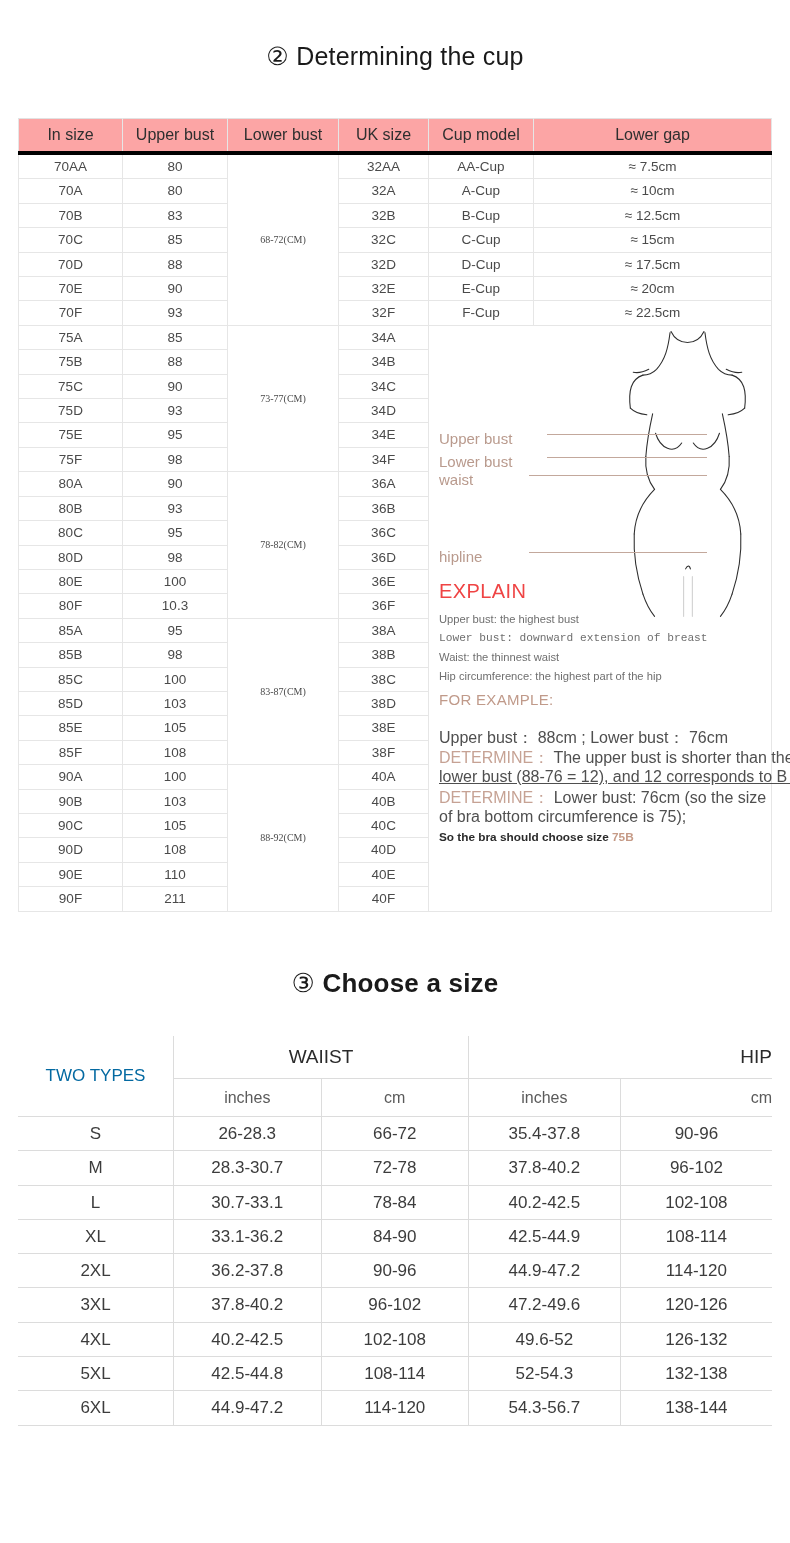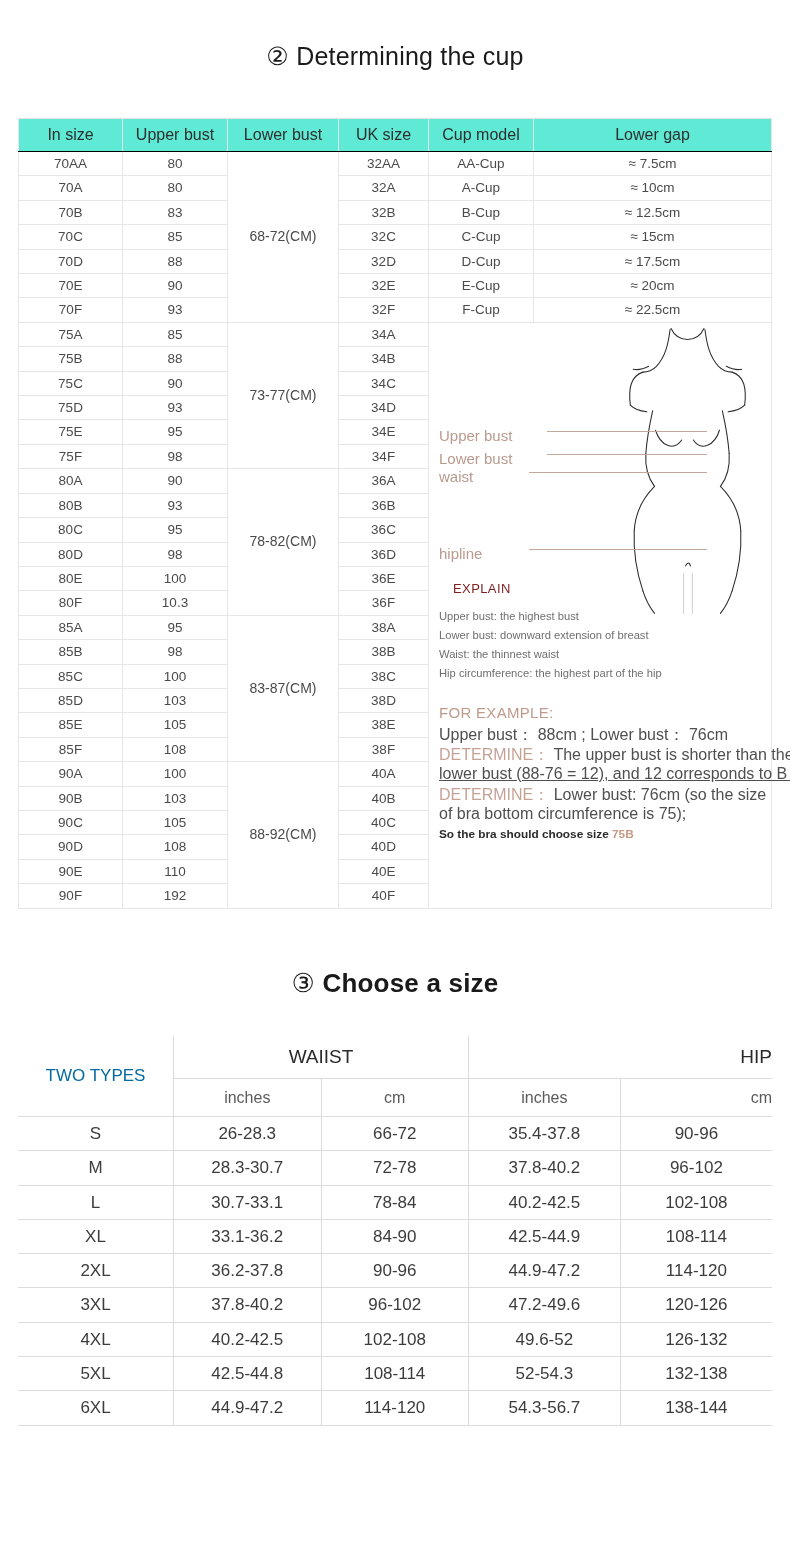--- a/index.html
+++ b/index.html
@@ -49,29 +49,29 @@
     font-size: 13.5px;
   }
   #cup-table th, #cup-table td {
     border: 1px solid #e6e6e6;
     text-align: center;
     color: #4a4a4a;
     font-weight: 400;
     padding: 0;
   }
   #cup-table thead th {
-    background: #5eead4;
+    background: #fca5a5;
     height: 32px;
     font-size: 16px;
     color: #2f2f2f;
     border-top: 1px solid #e2e2e2;
-    border-bottom: 1px solid #000000;
+    border-bottom: 4px solid #000000;
   }
   #cup-table tbody td { height: 23.4px; line-height: 23.4px; }
-  .lowerbust-cell { font-size: 14px; color: #4a4a4a; }
+  .lowerbust-cell { font-size: 10px; color: #4a4a4a; font-family: Liberation Serif, serif; }
 
   
   .info-panel {
     border: 1px solid #e6e6e6 !important;
     border-left: 1px solid #e6e6e6 !important;
     vertical-align: top;
     text-align: left !important;
     position: relative;
     padding: 0 !important;
     background: #fff;
@@ -100,23 +100,23 @@
     white-space: nowrap;
   }
   .meas-line {
     position: absolute;
     height: 1px;
     background: #c3a89c;
   }
 
   .explain-title {
     position: absolute;
-    left: 24px;
-    font-size: 13px;
-    color: #7f1d1d;
+    left: 10px;
+    font-size: 20px;
+    color: #ef4444;
     letter-spacing: 0.4px;
   }
   .explain-line {
     position: absolute;
     left: 10px;
     font-size: 11.2px;
     color: #6f6f6f;
     white-space: nowrap;
   }
   .example-title {
@@ -283,24 +283,24 @@
             <div class="meas-label" style="left:10px; top:101px;">Upper bust</div>
             <div class="meas-line" style="left:118px; top:108px; width:160px;"></div>
             <div class="meas-label" style="left:10px; top:124px;">Lower bust</div>
             <div class="meas-line" style="left:118px; top:131px; width:160px;"></div>
             <div class="meas-label" style="left:10px; top:142px;">waist</div>
             <div class="meas-line" style="left:100px; top:149px; width:178px;"></div>
             <div class="meas-label" style="left:10px; top:219px;">hipline</div>
             <div class="meas-line" style="left:100px; top:226px; width:178px;"></div>
             <div class="explain-title" style="top:254px;">EXPLAIN</div>
             <div class="explain-line" style="top:282px;">Upper bust: the highest bust</div>
-            <div class="explain-line" style="top:301px;">Lower bust: downward extension of breast</div>
+            <div class="explain-line" style="top:301px;font-family:Liberation Mono, monospace;">Lower bust: downward extension of breast</div>
             <div class="explain-line" style="top:320px;">Waist: the thinnest waist</div>
             <div class="explain-line" style="top:339px;">Hip circumference: the highest part of the hip</div>
-            <div class="example-title" style="top:362px;margin-top:16px;">FOR EXAMPLE:</div>
+            <div class="example-title" style="top:362px;">FOR EXAMPLE:</div>
             <div class="example-line" style="top:400px;">Upper bust： 88cm ; Lower bust： 76cm</div>
             <div class="example-line" style="top:420px;"><span class="tag-det">DETERMINE：</span> The upper bust is shorter than the</div>
             <div class="example-line" style="top:439px;text-decoration:underline;">lower bust (88-76 = 12), and 12 corresponds to B cup</div>
             <div class="example-line" style="top:460px;"><span class="tag-det">DETERMINE：</span> Lower bust: 76cm (so the size</div>
             <div class="example-line" style="top:479px;">of bra bottom circumference is 75);</div>
             <div class="final-line" style="top:500px;">So the bra should choose size <span class="final-size">75B</span></div>
           </div>
         </td>
       </tr>
       <tr>
@@ -411,21 +411,21 @@
         <td>108</td>
         <td>40D</td>
       </tr>
       <tr>
         <td>90E</td>
         <td>110</td>
         <td>40E</td>
       </tr>
       <tr>
         <td>90F</td>
-        <td>192</td>
+        <td>211</td>
         <td>40F</td>
       </tr>
     </tbody>
 </table>
 
 <div class="section-heading" id="heading-size">
   <span class="circ-num">③</span>
   <span>Choose a size</span>
 </div>
 

